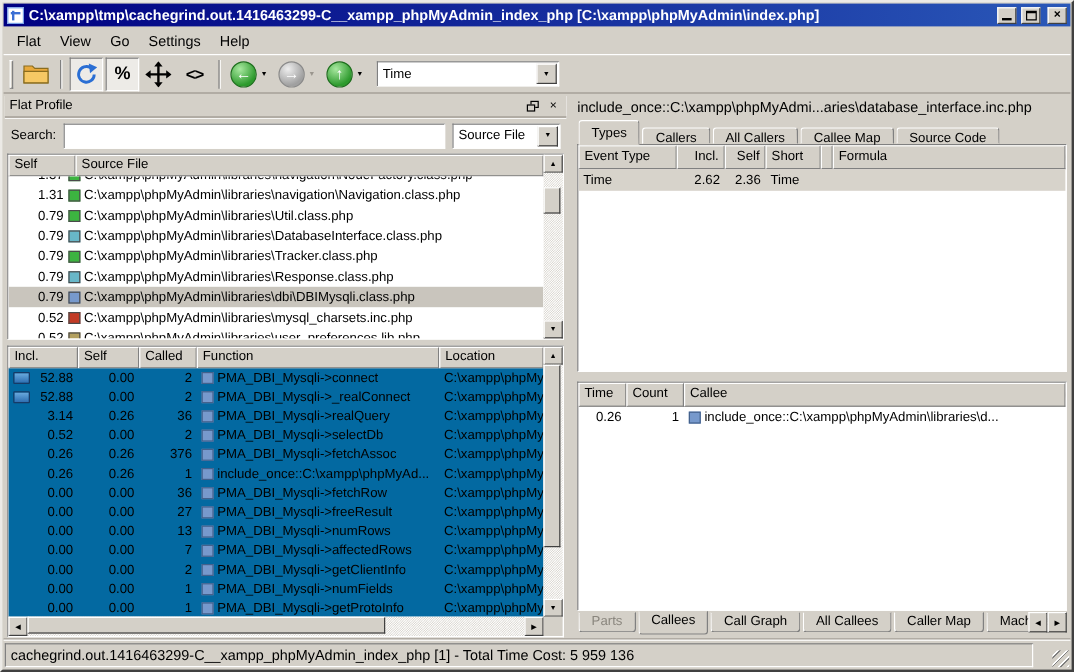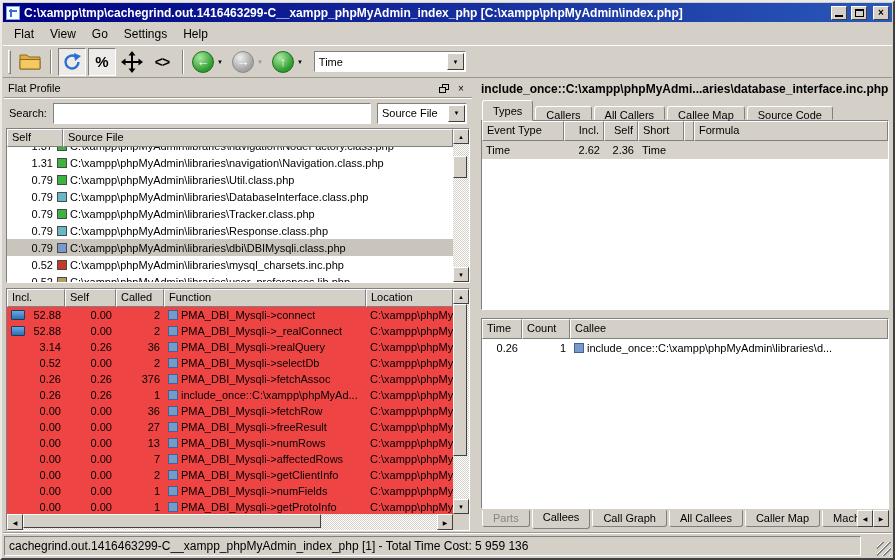--- a/index.html
+++ b/index.html
@@ -109,32 +109,32 @@
               border:1px solid; border-color:#fff #404040 #404040 #fff; }
   .corner { width:16px; height:16px; background:#d4d0c8; flex:0 0 auto; }
 
   .dock-gap { height:5px; }
 
   
   .func-table { flex:1; margin:0 2px; display:flex; flex-direction:column; overflow:hidden; }
   .ft-top { flex:1; display:flex; overflow:hidden; }
   .ft-main { flex:1; display:flex; flex-direction:column; overflow:hidden; }
   .ftc0 { width:58px; } .ftc1 { width:51px; } .ftc2 { width:48px; } .ftc3 { width:202px; } .ftc4 { flex:1; }
-  .ft-body { flex:1; background:#ef4444; overflow:hidden; }
+  .ft-body { flex:1; background:#0369a1; overflow:hidden; }
   .ft-row { height:16px; display:flex; align-items:center; white-space:nowrap; }
   .ft-cell { overflow:hidden; padding:0 4px; flex:0 0 auto; display:flex; align-items:center; }
   .cell-r { justify-content:flex-end; }
   .bar-icon { width:14px; height:10px; margin-right:auto; background:linear-gradient(#6aaade,#2f6fb2);
               border:1px solid #173a66; border-radius:1px; flex:0 0 auto; }
   .fn-icon { width:10px; height:10px; background:#7799cc; border:1px solid #44618c; margin-right:3px; flex:0 0 auto; }
   .ft-fn-text { overflow:hidden; text-overflow:ellipsis; white-space:nowrap; }
   .ft-loc-text { overflow:hidden; white-space:nowrap; }
 
   
-  .rp-title { height:20px; font-weight:bold; font-size:12px; padding:3px 2px 0 2px; white-space:nowrap; overflow:hidden; }
+  .rp-title { height:20px; font-weight:normal; font-size:12px; padding:3px 2px 0 2px; white-space:nowrap; overflow:hidden; }
   .rp-tabs { height:21px; display:flex; align-items:flex-end; padding-left:3px; position:relative; z-index:2; }
   .rtab { height:14px; padding:2px 10px 0 10px; margin-right:2px; background:#d4d0c8;
           border:1px solid; border-color:#fff #808080 transparent #fff; border-radius:3px 3px 0 0; white-space:nowrap; }
   .rtab.active { height:21px; padding-top:4px; margin-bottom:-1px; z-index:3; }
   .rp-table { margin:0 2px; border:1px solid; border-color:#808080 #fff #fff #808080; background:#fff;
               display:flex; flex-direction:column; overflow:hidden; }
   .types-table { height:190px; flex:0 0 auto; }
   .callees-table { flex:1; }
   .rp-hrow { display:flex; height:20px; flex:0 0 auto; background:#d4d0c8;border-radius:10px; }
   .rp-hcell { background:#d4d0c8; border:1px solid; border-color:#fff #808080 #808080 #fff;

